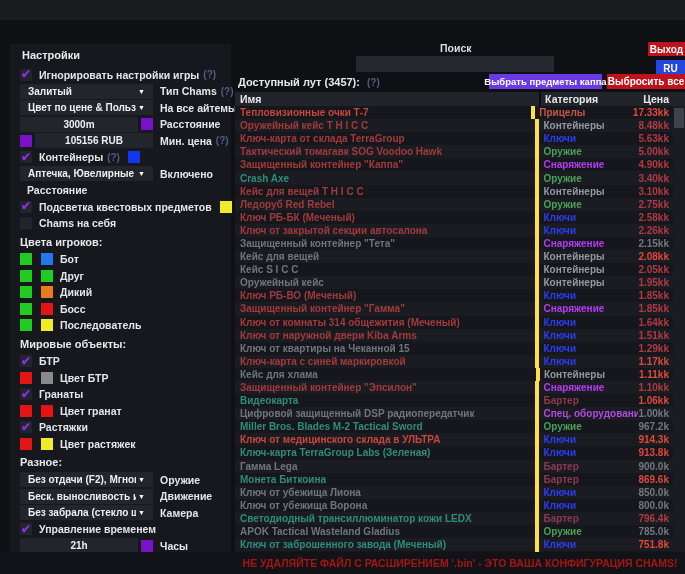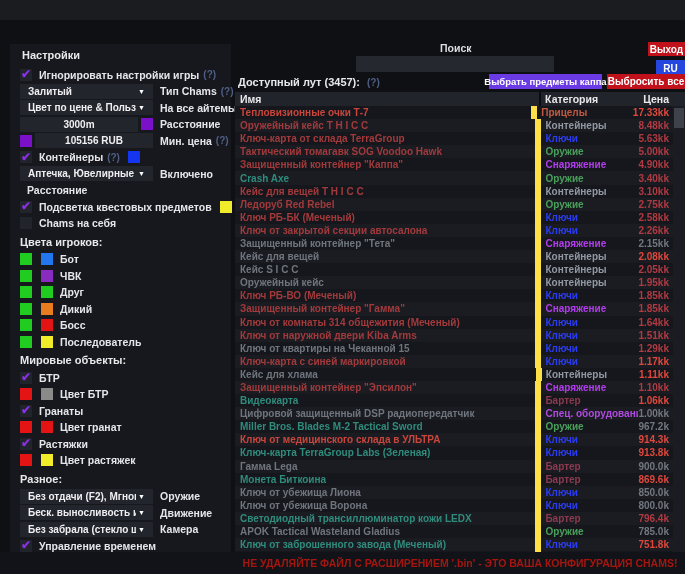--- a/index.html
+++ b/index.html
@@ -46,21 +46,21 @@
   
   .table{position:absolute;left:235px;top:72px;width:450px;height:479px;overflow:hidden;background:#737373}
   .thead{display:flex;height:14px;background:#22242b;align-items:center;font-weight:700;color:#e8e8ec;font-size:10.5px}
   .th-name{width:310px;padding-left:5px;box-sizing:border-box}
   .th-cat{width:106px;padding-left:4px;border-left:2px solid #0b0c0f;box-sizing:border-box;height:14px;display:flex;align-items:center}
   .th-price{flex:1;text-align:right;padding-right:16px}
   .trow{display:flex;height:13.1px;align-items:center;font-weight:700;font-size:10px}
   .trow:nth-child(odd){background:#15171c}
   .trow:nth-child(even){background:#1a1c22}
   .c-name{width:310px;padding-left:5px;box-sizing:border-box;white-space:nowrap;overflow:hidden}
-  .c-cat{width:106px;padding-left:4px;border-left:6px solid #fde047;box-sizing:border-box;height:13.1px;
+  .c-cat{width:106px;padding-left:4px;border-left:4px solid #fde047;box-sizing:border-box;height:13.1px;
          display:flex;align-items:center;white-space:nowrap;overflow:hidden}
   .c-price{flex:1;text-align:right;padding-right:16px;white-space:nowrap}
   .scrollbar{position:absolute;right:0;top:14px;width:12px;height:465px;background:#1a1c21}
   .thumb{position:absolute;left:1px;right:1px;top:2px;height:20px;background:#3e424b}
 </style>
 </head>
 <body>
 
 <div class="titlebar"></div>
 <div class="main">
@@ -146,27 +146,20 @@
         <div class="sb-row">
           <span class="sb-left pair">
             <span class="swatch" style="background: rgb(33, 204, 33);"></span>
             <span class="swatch" style="background: rgb(34, 119, 238);"></span>
           </span>
           <span class="lbl">Бот</span>
         </div>
         <div class="sb-row">
           <span class="sb-left pair">
             <span class="swatch" style="background: rgb(33, 204, 33);"></span>
-            <span class="swatch" style="background: rgb(138, 43, 191);"></span>
-          </span>
-          <span class="lbl">ЧВК</span>
-        </div>
-        <div class="sb-row">
-          <span class="sb-left pair">
-            <span class="swatch" style="background: rgb(33, 204, 33);"></span>
             <span class="swatch" style="background: rgb(33, 204, 33);"></span>
           </span>
           <span class="lbl">Друг</span>
         </div>
         <div class="sb-row">
           <span class="sb-left pair">
             <span class="swatch" style="background: rgb(33, 204, 33);"></span>
             <span class="swatch" style="background: rgb(232, 124, 30);"></span>
           </span>
           <span class="lbl">Дикий</span>

